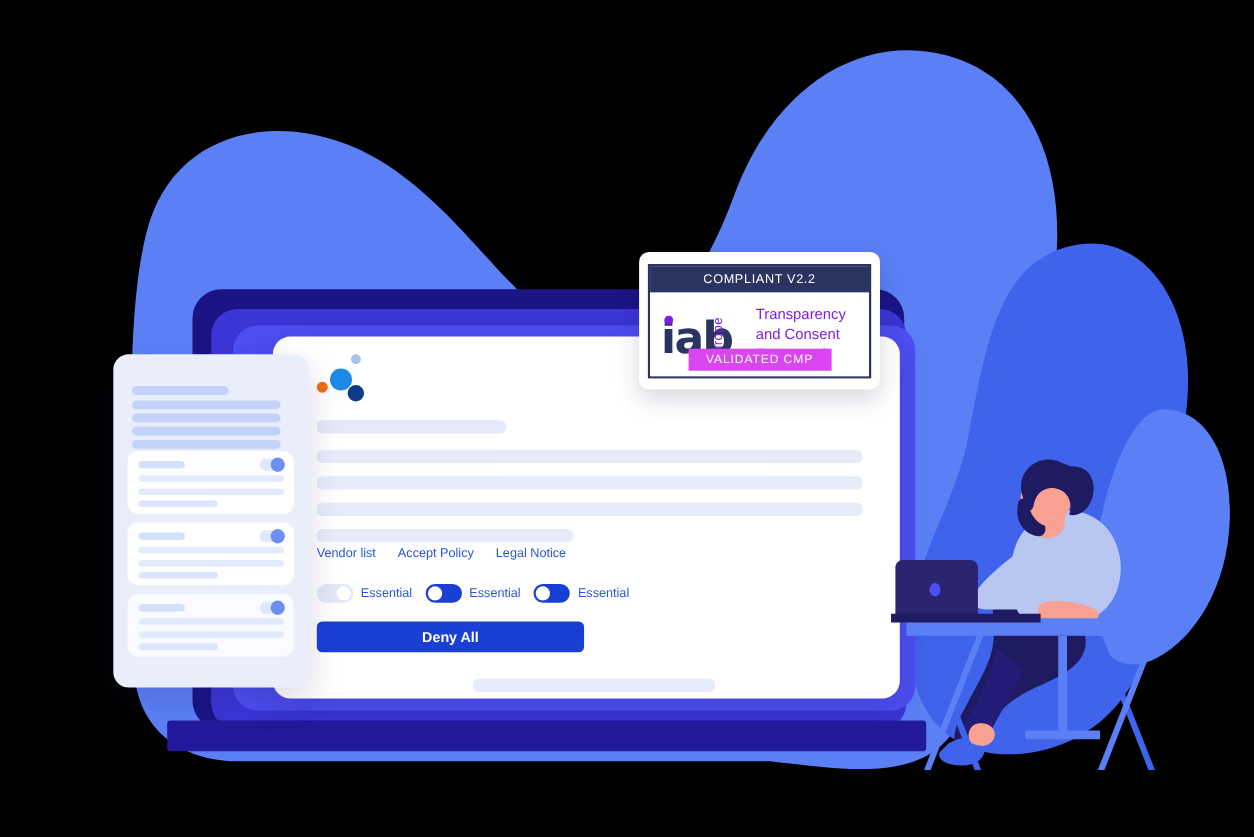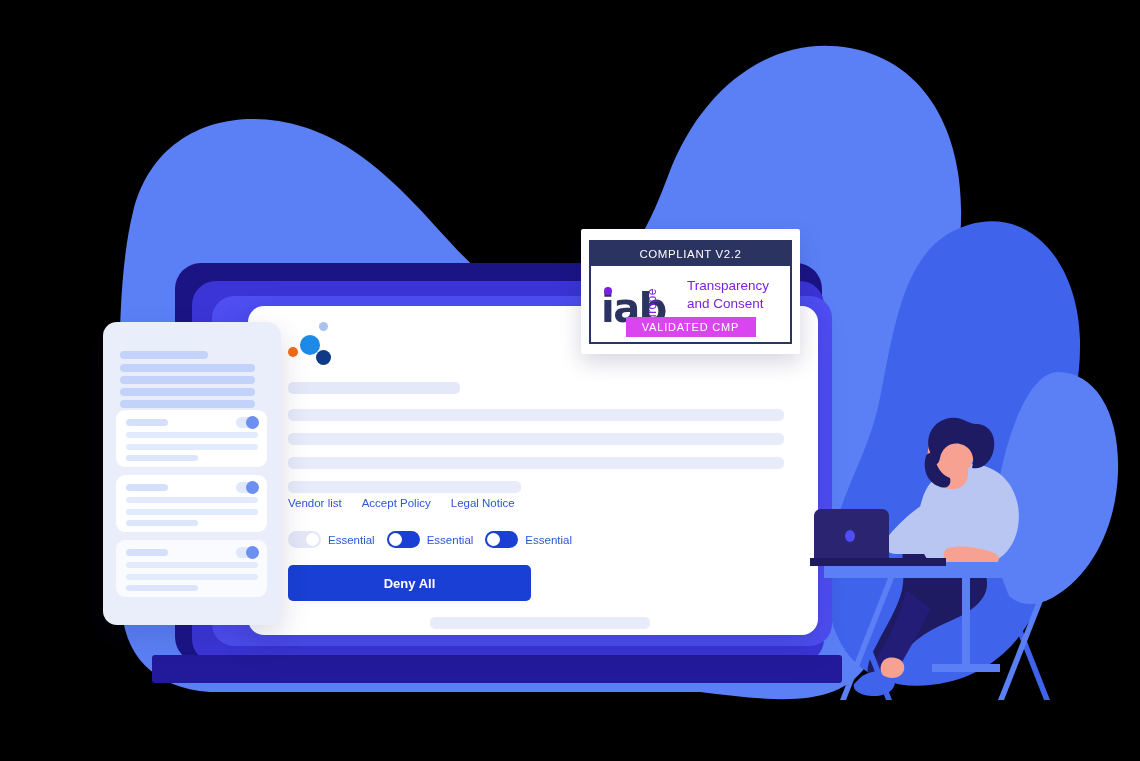--- a/index.html
+++ b/index.html
@@ -134,21 +134,21 @@
   }
 
   .btn-row {
     position: absolute;
     left: 40px; top: 259px;
     display: flex;
     gap: 10px;
   }
   .btn {
     width: 243px;
-    height: 36px;
+    height: 28px;
     border-radius: 5px;
     background: #1a3fd4;
     color: #ffffff;
     font-size: 13px;
     font-weight: bold;
     display: flex;
     align-items: center;
     justify-content: center;
     border: none;
     cursor: pointer;
@@ -199,21 +199,21 @@
     border-radius: 50%;
     background: #6c8ff0;
   }
 
   
   .iab-badge {
     position: absolute;
     left: 581px; top: 229px;
     width: 219px; height: 125px;
     background: #ffffff;
-    border-radius: 2px;
+    border-radius: 9px;
     box-shadow: 0 8px 22px rgba(25,25,80,0.18);
   }
   .iab-inner {
     position: absolute;
     left: 8px; top: 11px;
     width: 203px; height: 104px;
     border: 2px solid #2b3360;
     box-sizing: border-box;
   }
   .iab-top {

